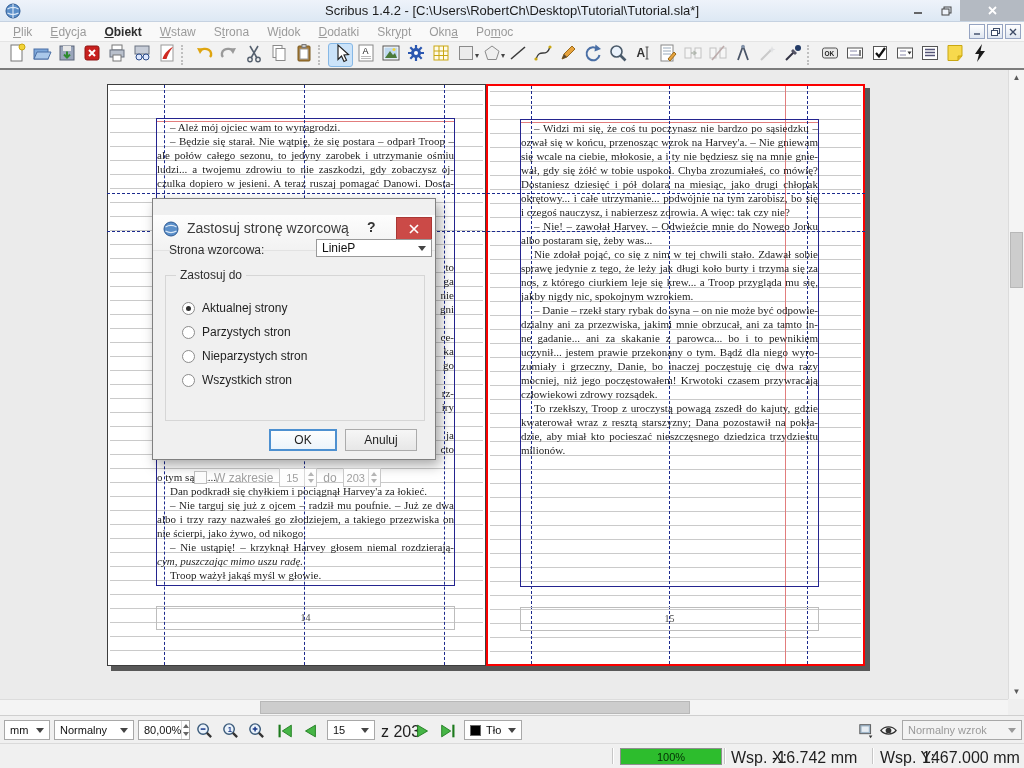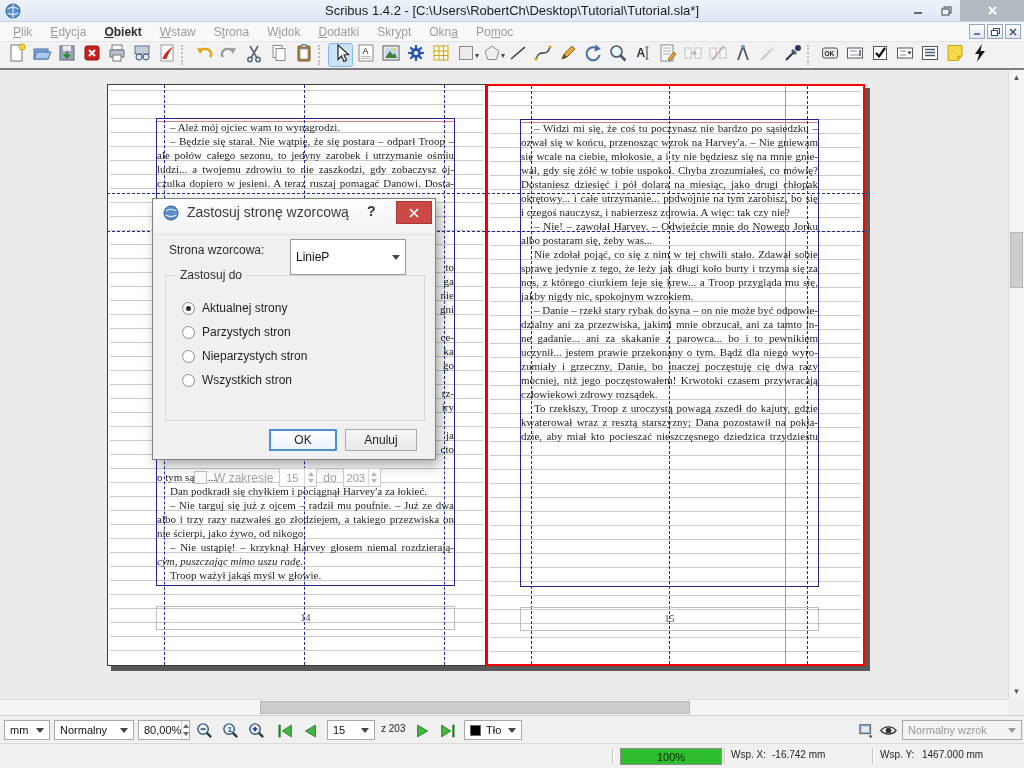--- a/index.html
+++ b/index.html
@@ -68,29 +68,29 @@
   .vthumb{position:absolute;left:1px;top:162px;width:13px;height:56px;background:#cdcdcd;border:1px solid #b8b8b8;}
   .sarrow{position:absolute;left:0;width:15px;height:15px;display:flex;align-items:center;justify-content:center;
           font-size:8px;color:#5a5a5a;}
   .hscroll{position:absolute;left:0;top:629px;width:1008px;height:16px;background:#f4f4f4;border-top:1px solid #dcdcdc;}
   .hthumb{position:absolute;left:260px;top:1px;width:430px;height:13px;background:#cdcdcd;border:1px solid #b8b8b8;}
   .scorner{position:absolute;left:1008px;top:629px;width:16px;height:16px;background:#efefef;}
 
   
   .dialog{position:absolute;left:152px;top:128px;width:284px;height:262px;background:#f0f0f0;
           border:1px solid #808080;box-shadow:4px 5px 12px rgba(0,0,0,.35);z-index:40;}
-  .dlg-title{position:absolute;left:0;top:0;right:0;height:36px;background:linear-gradient(#fdfdfd,#f2f2f2);
+  .dlg-title{position:absolute;left:0;top:16px;right:0;height:36px;background:linear-gradient(#fdfdfd,#f2f2f2);
              border-bottom:1px solid #e2e2e2;}
   .dlg-icon{position:absolute;left:10px;top:6px;width:16px;height:16px;}
   .dlg-title-text{position:absolute;left:34px;top:5px;font-size:14px;color:#3c3c3c;}
   .dlg-help{position:absolute;left:214px;top:4px;font-size:14px;font-weight:bold;color:#333;}
   .dlg-close{position:absolute;left:243px;top:2px;width:36px;height:23px;background:#cb4a47;
              border:1px solid #a93734;display:flex;align-items:center;justify-content:center;}
   .dlg-label{position:absolute;font-size:12px;color:#2e2e2e;}
-  .dlg-combo{position:absolute;left:137px;top:40px;width:116px;height:36px;background:#fff;border:1px solid #999;
+  .dlg-combo{position:absolute;left:163px;top:40px;width:116px;height:18px;background:#fff;border:1px solid #999;
              font-size:12px;color:#111;display:flex;align-items:center;padding:0 5px;}
   .combo-arrow{margin-left:auto;width:0;height:0;border-left:4px solid transparent;border-right:4px solid transparent;
                border-top:5px solid #444;}
   .groupbox{position:absolute;left:12px;top:76px;width:260px;height:146px;border:1px solid #d6d6d6;}
   .groupbox-label{position:absolute;left:10px;top:-8px;background:#f0f0f0;padding:0 4px;font-size:12px;color:#2e2e2e;}
   .radio-row{position:absolute;left:16px;display:flex;align-items:center;height:16px;}
   .radio{width:13px;height:13px;border-radius:50%;border:1px solid #8c8c8c;background:#fff;margin-right:7px;position:relative;flex:none;}
   .radio.sel::after{content:"";position:absolute;left:3px;top:3px;width:5px;height:5px;border-radius:50%;background:#2e2e2e;}
   .radio-label{font-size:12px;color:#1f1f1f;}
   .range-row{position:absolute;left:28px;top:192px;display:flex;align-items:center;color:#a0a0a0;font-size:12px;}
@@ -106,21 +106,21 @@
   .dlg-btn.ok{left:116px;width:68px;border:2px solid #4d90d0;background:linear-gradient(#fdfdfd,#ecf4fb);}
   .dlg-btn.cancel{left:192px;width:72px;}
 
   
   .sb1{position:absolute;left:0;top:715px;width:1024px;height:28px;background:#f0f0f0;border-top:1px solid #cfcfcf;}
   .sb2{position:absolute;left:0;top:743px;width:1024px;height:25px;background:#f0f0f0;border-top:1px solid #dadada;}
   .combo{position:absolute;top:4px;height:20px;background:#fff;border:1px solid #a8a8a8;font-size:11px;color:#111;
          display:flex;align-items:center;padding:0 5px;}
   .combo.dis{background:#f3f3f3;color:#9a9a9a;}
   .sbicon{position:absolute;top:5px;width:22px;height:19px;display:flex;align-items:center;justify-content:center;}
-  .sbtext{position:absolute;top:7px;font-size:10px;color:#1f1f1f;}
+  .sbtext{position:absolute;top:7px;font-size:16px;color:#1f1f1f;}
   .groove{position:absolute;top:4px;bottom:4px;width:1px;background:#c6c6c6;box-shadow:1px 0 0 #fff;}
   .progress{position:absolute;left:620px;top:4px;width:102px;height:17px;background:#2dbd2d;border:1px solid #8f8f8f;
             display:flex;align-items:center;justify-content:center;font-size:11px;color:#052e05;}
   .swatch{width:11px;height:11px;background:#000;border:1px solid #666;margin-right:5px;flex:none;}
 </style>
 </head>
 <body>
 
 <div id="app">
 
@@ -499,20 +499,21 @@
           <div class="dline j ind" style="top: 217px;">– Danie – rzekł stary rybak do syna – on nie może być odpowie-</div>
           <div class="dline j" style="top: 231px;">dzialny ani za przezwiska, jakimi mnie obrzucał, ani za tamto in-</div>
           <div class="dline j" style="top: 245px;">ne gadanie... ani za skakanie z parowca... bo i to pewnikiem</div>
           <div class="dline j" style="top: 259px;">uczynił... jestem prawie przekonany o tym. Bądź dla niego wyro-</div>
           <div class="dline j" style="top: 273px;">zumiały i grzeczny, Danie, bo inaczej poczęstuję cię dwa razy</div>
           <div class="dline j" style="top: 287px;">mocniej, niż jego poczęstowałem! Krwotoki czasem przywracają</div>
           <div class="dline" style="top: 301px;">człowiekowi zdrowy rozsądek.</div>
           <div class="dline j ind" style="top: 315px;">To rzekłszy, Troop z uroczystą powagą zszedł do kajuty, gdzie</div>
           <div class="dline j" style="top: 329px;">kwaterował wraz z resztą starszyzny; Dana pozostawił na pokła-</div>
           <div class="dline j" style="top: 343px;">dzie, aby miał kto pocieszać nieszczęsnego dziedzica trzydziestu</div>
+          <div class="dline" style="top: 357px;">milionów.</div>
         </div>
       <div class="pn-frame">
         <div class="pn">15</div>
       </div>
     </div>
 
     <div class="hguide" style="top:123px"></div>
     <div class="hguide" style="top:161px"></div>
 
     <div class="dialog">

